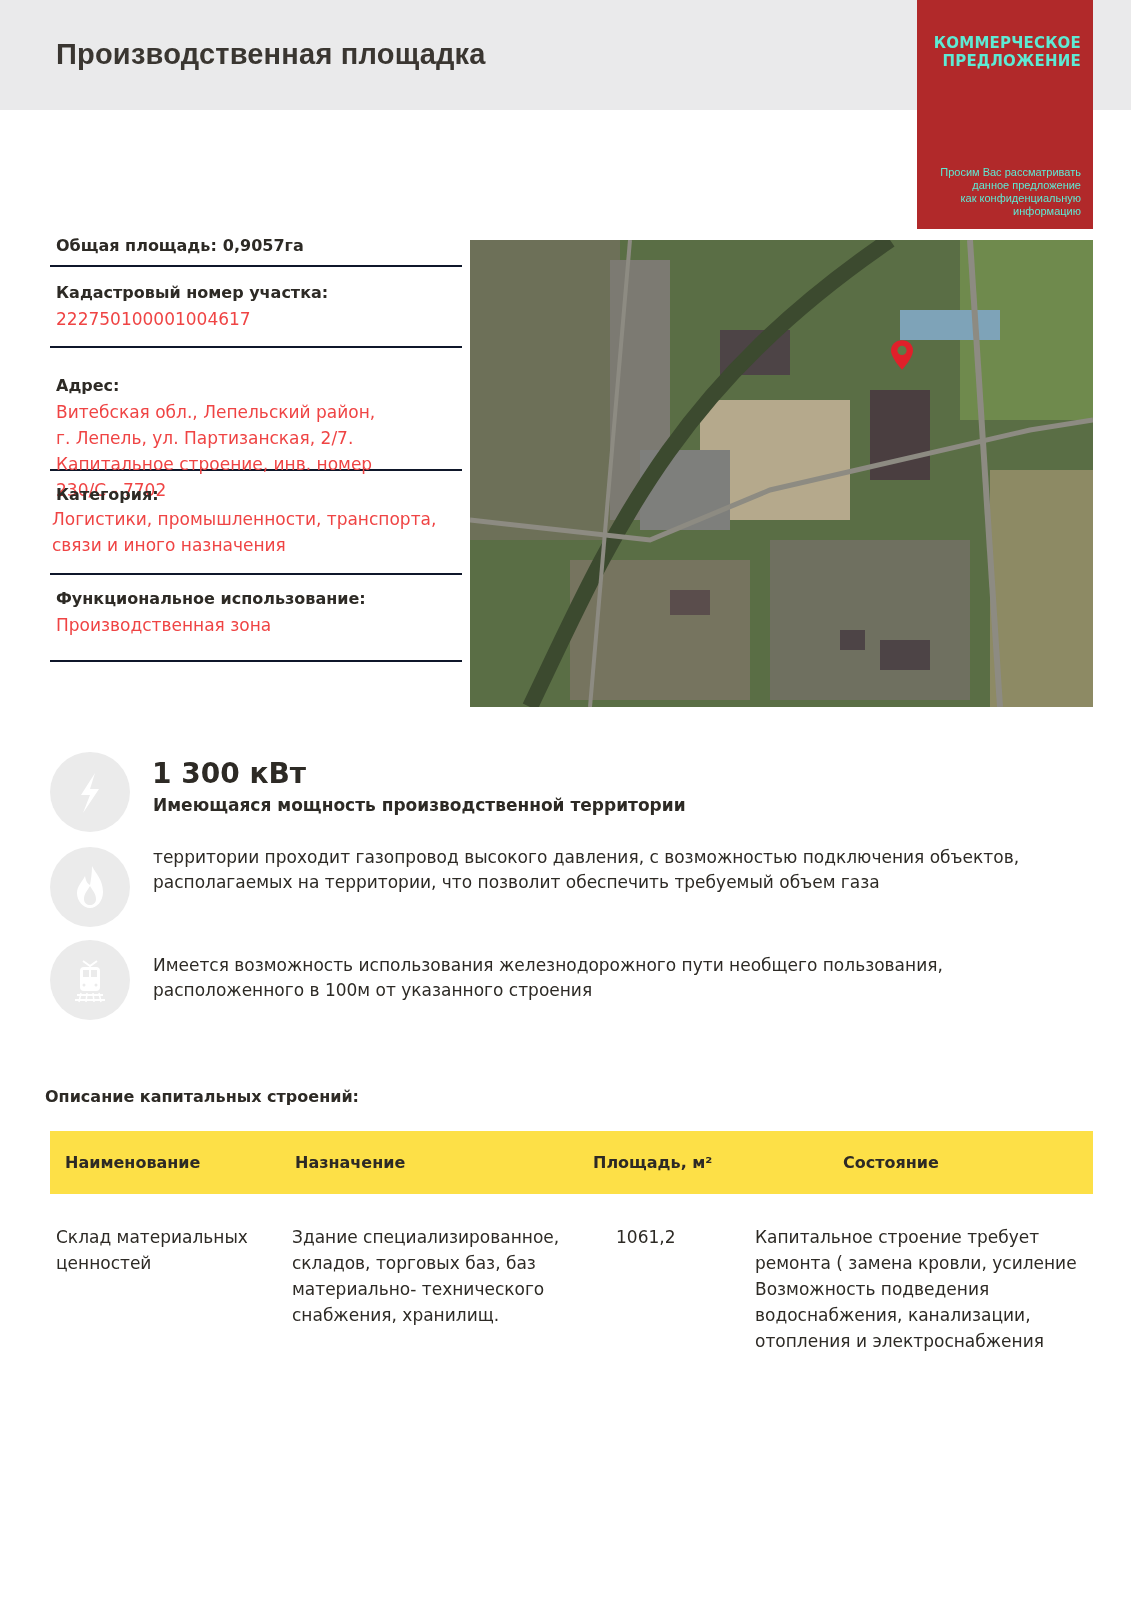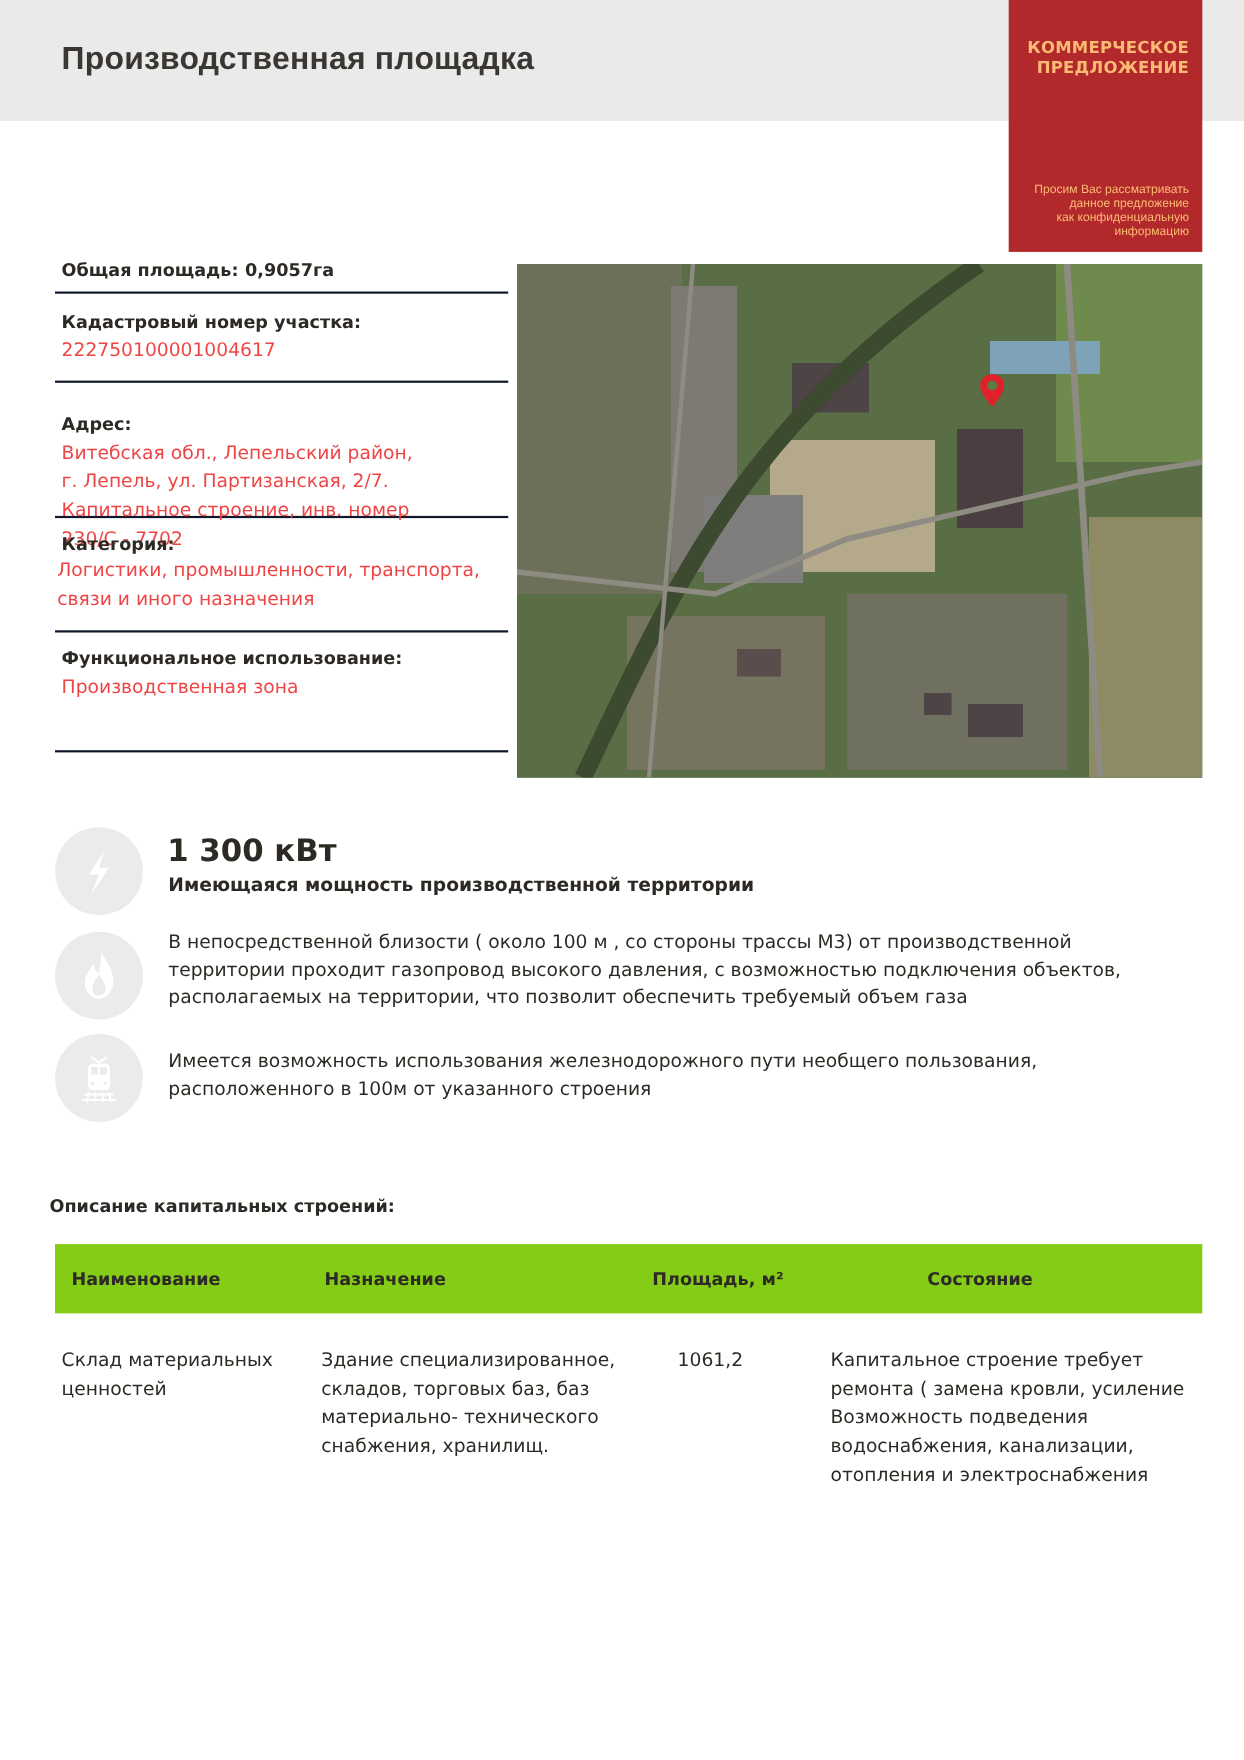--- a/index.html
+++ b/index.html
@@ -2,55 +2,55 @@
 <html><head>
 <meta charset="utf-8">
 <style>
   * { box-sizing: border-box; margin: 0; padding: 0; }
   html, body { width: 1131px; height: 1600px; background: #ffffff; }
   body { position: relative; font-family: "DejaVu Sans", "Liberation Sans", sans-serif; color: #2f2c28; overflow: hidden; }
 
   .header-band { position: absolute; left: 0; top: 0; width: 1131px; height: 110px; background: #eaeaeb; }
   .page-title { position: absolute; left: 56px; top: 38px; font-family: "Liberation Sans", sans-serif; font-weight: bold; font-size: 29px; color: #3a3631; letter-spacing: 0.2px; }
 
-  .red-box { position: absolute; left: 917px; top: 0; width: 176px; height: 229px; background: #b1292a; color: #fdba74; }
+  .red-box { position: absolute; left: 917px; top: 0; width: 176px; height: 229px; background: #b1292a; color: #5eead4; }
   .red-title { position: absolute; right: 12px; top: 34px; text-align: right; font-family: "DejaVu Sans", sans-serif; font-weight: bold; font-size: 15px; line-height: 18px; letter-spacing: 0.2px; }
   .red-note { position: absolute; right: 12px; top: 166px; text-align: right; font-family: "Liberation Sans", sans-serif; font-size: 11px; line-height: 13px; }
 
   .info { position: absolute; left: 50px; top: 232px; width: 412px; }
   .info-block { border-bottom: 2px solid #0f172a; padding: 0 0 0 6px; }
   .info-label { font-family: "DejaVu Sans", sans-serif; font-weight: bold; font-size: 16px; color: #2d2a25; }
   .info-text { font-family: "DejaVu Sans", sans-serif; font-size: 17px; line-height: 26px; color: #ef4444; }
   .b1 { height: 35px; padding-top: 4px; }
   .b1 .val { font-weight: bold; font-size: 16px; margin-left: 6px; }
   .b2 { height: 81px; padding-top: 16px; }
   .b2 .info-text { margin-top: 4px; }
   .b3 { height: 123px; padding-top: 28px; }
   .b3 .info-text { margin-top: 4px; }
   .b4 { height: 104px; padding-top: 14px; }
   .b4 .info-text { margin-top: 2px; margin-left: -4px; }
-  .b5 { height: 109px; padding-top: 14px; }
+  .b5 { height: 87px; padding-top: 14px; }
   .b5 .info-text { margin-top: 4px; }
 
   .map { position: absolute; left: 470px; top: 240px; width: 623px; height: 467px; overflow: hidden; background: #4e6a3a; }
   .map svg { width: 100%; height: 100%; display: block; }
 
   .feat-icon { position: absolute; left: 50px; width: 80px; height: 80px; border-radius: 50%; background: #ebebeb; display: flex; align-items: center; justify-content: center; }
   .feat-icon svg { width: 50px; height: 50px; }
   .fi1 { top: 752px; } .fi2 { top: 847px; } .fi3 { top: 940px; }
 
   .feat-big { position: absolute; left: 152px; top: 757px; font-family: "DejaVu Sans", sans-serif; font-weight: bold; font-size: 28px; color: #2d2a25; }
   .feat-text { position: absolute; left: 153px; font-family: "DejaVu Sans", sans-serif; font-size: 17px; line-height: 25px; color: #2d2a25; width: 940px; }
   .ft1 { top: 793px; font-weight: bold; }
   .ft2 { top: 845px; }
   .ft3 { top: 953px; }
 
   .section-title { position: absolute; left: 45px; top: 1087px; font-family: "DejaVu Sans", sans-serif; font-weight: bold; font-size: 16px; color: #2d2a25; }
 
-  .tbl-head { position: absolute; left: 50px; top: 1131px; width: 1043px; height: 63px; background: #84cc16; }
+  .tbl-head { position: absolute; left: 50px; top: 1131px; width: 1043px; height: 63px; background: #fde047; }
   .th { position: absolute; top: 22px; font-family: "DejaVu Sans", sans-serif; font-weight: bold; font-size: 16px; color: #2d2a25; }
   .th1 { left: 15px; } .th2 { left: 245px; } .th3 { left: 543px; } .th4 { left: 793px; }
 
   .td { position: absolute; top: 1224px; font-family: "DejaVu Sans", sans-serif; font-size: 17px; line-height: 26px; color: #2d2a25; }
   .td1 { left: 56px; width: 220px; }
   .td2 { left: 292px; width: 300px; }
   .td3 { left: 616px; }
   .td4 { left: 755px; width: 350px; }
 </style>
 </head>
@@ -138,21 +138,20 @@
 <div class="feat-big">1 300 кВт</div>
 <div class="feat-text ft1">Имеющаяся мощность производственной территории</div>
 
 <div class="feat-icon fi2">
   <svg viewBox="0 0 50 50">
     <path d="M27 4 C31 12 38 18 38 30 C38 39 32 46 25 46 C18 46 12 39 12 31 C12 24 17 20 20 14 C21 20 23 22 25 23 C26 17 27 11 27 4 Z" fill="#ffffff"></path>
     <path d="M25 24 C28 29 31 32 31 37 C31 41 28 43 25 43 C22 43 19 41 19 37 C19 32 22 29 25 24 Z" fill="#ebebeb"></path>
   </svg>
 </div>
 <div class="feat-text ft2">
-  <div>В непосредственной близости ( около 100 м , со стороны трассы М3) от производственной</div>
   <div>территории проходит газопровод высокого давления, с возможностью подключения объектов,</div>
   <div>располагаемых на территории, что позволит обеспечить требуемый объем газа</div>
 </div>
 
 <div class="feat-icon fi3">
   <svg viewBox="0 0 50 50">
     <path d="M18 6 L25 11 L32 6" stroke="#fff" stroke-width="2" fill="none"></path>
     <rect x="15" y="12" width="20" height="24" rx="4" fill="#fff"></rect>
     <rect x="18" y="15" width="6" height="7" fill="#ebebeb"></rect>
     <rect x="26" y="15" width="6" height="7" fill="#ebebeb"></rect>

